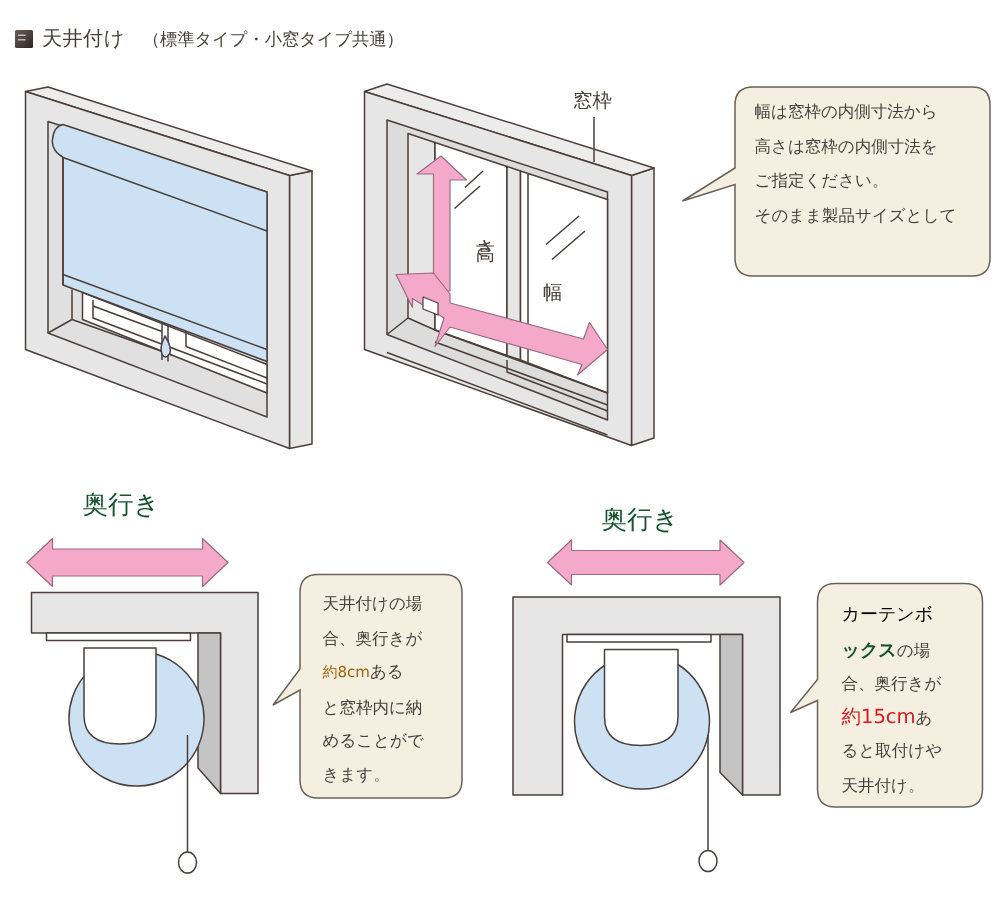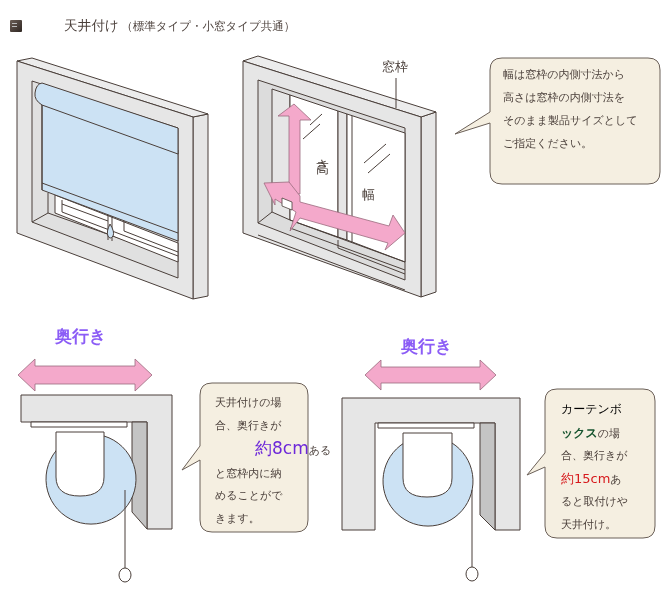--- a/index.html
+++ b/index.html
@@ -1,25 +1,25 @@
 <!DOCTYPE html>
 <html><head>
 <meta charset="utf-8">
 <style>
   html, body { margin:0; padding:0; background:#ffffff; }
   body { width:670px; height:603px; position:relative; overflow:hidden;
          font-family:"DejaVu Sans", "Liberation Sans", sans-serif; color:#4a3f3a; }
   .heading { position:absolute; left:10px; top:16px; height:20px; display:flex; align-items:center; }
   .heading .square { width:12px; height:12px; background:linear-gradient(135deg,#6b5e56,#2f2622); border-radius:1px; margin-right:6px; position:relative; }
   .heading .square::after { content:""; position:absolute; left:2px; top:3px; width:5px; height:1px; background:#bbb; box-shadow:0 3px 0 #bbb; }
-  .heading .title { font-size:13.5px; color:#4a3f3a; letter-spacing:0.2px;margin-left:36px; }
-  .heading .sub { font-size:11.5px; color:#4a3f3a; margin-left:2px; }
+  .heading .title { font-size:13.5px; color:#4a3f3a; letter-spacing:0.2px; }
+  .heading .sub { font-size:11.5px; color:#4a3f3a; margin-left:12px; }
   svg.art { position:absolute; left:0; top:0; }
   .bubble-text { position:absolute; font-size:11px; line-height:22px; color:#4a3f3a; }
-  .label { position:absolute; font-size:17px; color:#8b5cf6;font-weight:bold; }
+  .label { position:absolute; font-size:17px; color:#14532d; }
   .small-label { position:absolute; font-size:12px; color:#4a3f3a; }
 </style>
 </head>
 <body>
 
 <div class="heading">
   <span class="square"></span>
   <span class="title">天井付け</span>
   <span class="sub">（標準タイプ・小窓タイプ共通）</span>
 </div>
@@ -121,31 +121,31 @@
   </g>
 </svg>
 
 <div class="small-label" style="left:382px; top:58px; font-size:13px;">窓枠</div>
 <div class="small-label" style="left:313px; top:150px; writing-mode:vertical-rl; font-size:13px;">高さ</div>
 <div class="small-label" style="left:362px; top:186px; font-size:13px;">幅</div>
 
 <div class="bubble-text" id="top-bubble" style="left:503px; top:63px; font-size:11px; line-height:23px;">
     <div><span>幅は窓枠の内側寸法から</span></div>
     <div><span>高さは窓枠の内側寸法を</span></div>
+    <div><span>ご指定ください。</span></div>
     <div><span>そのまま製品サイズとして</span></div>
-    <div><span>ご指定ください。</span></div>
   </div>
 
 <div class="label" style="left:55px; top:325px;">奥行き</div>
 <div class="label" style="left:401px; top:335px;">奥行き</div>
 
 <div class="bubble-text" id="left-bubble" style="left:215px; top:392px; line-height:22.5px;">
     <div><span>天井付けの場</span></div>
     <div><span>合、奥行きが</span></div>
-    <div><span style="color: #6d28d9; font-size: 17px; margin-left: 40px;">約8cm</span><span>ある</span></div>
+    <div><span style="color: #a16207; font-size: 10px;">約8cm</span><span>ある</span></div>
     <div><span>と窓枠内に納</span></div>
     <div><span>めることがで</span></div>
     <div><span>きます。</span></div>
   </div>
 <div class="bubble-text" id="right-bubble" style="left:561px; top:398px; line-height:22.5px;">
     <div><span style="color: #000000; font-weight: normal; font-size: 12px;">カーテンボ</span></div>
     <div><span style="color: #14532d; font-weight: bold; font-size: 12px;">ックス</span><span>の場</span></div>
     <div><span>合、奥行きが</span></div>
     <div><span style="color: rgb(215, 25, 28); font-size: 13px;">約15cm</span><span>あ</span></div>
     <div><span>ると取付けや</span></div>

